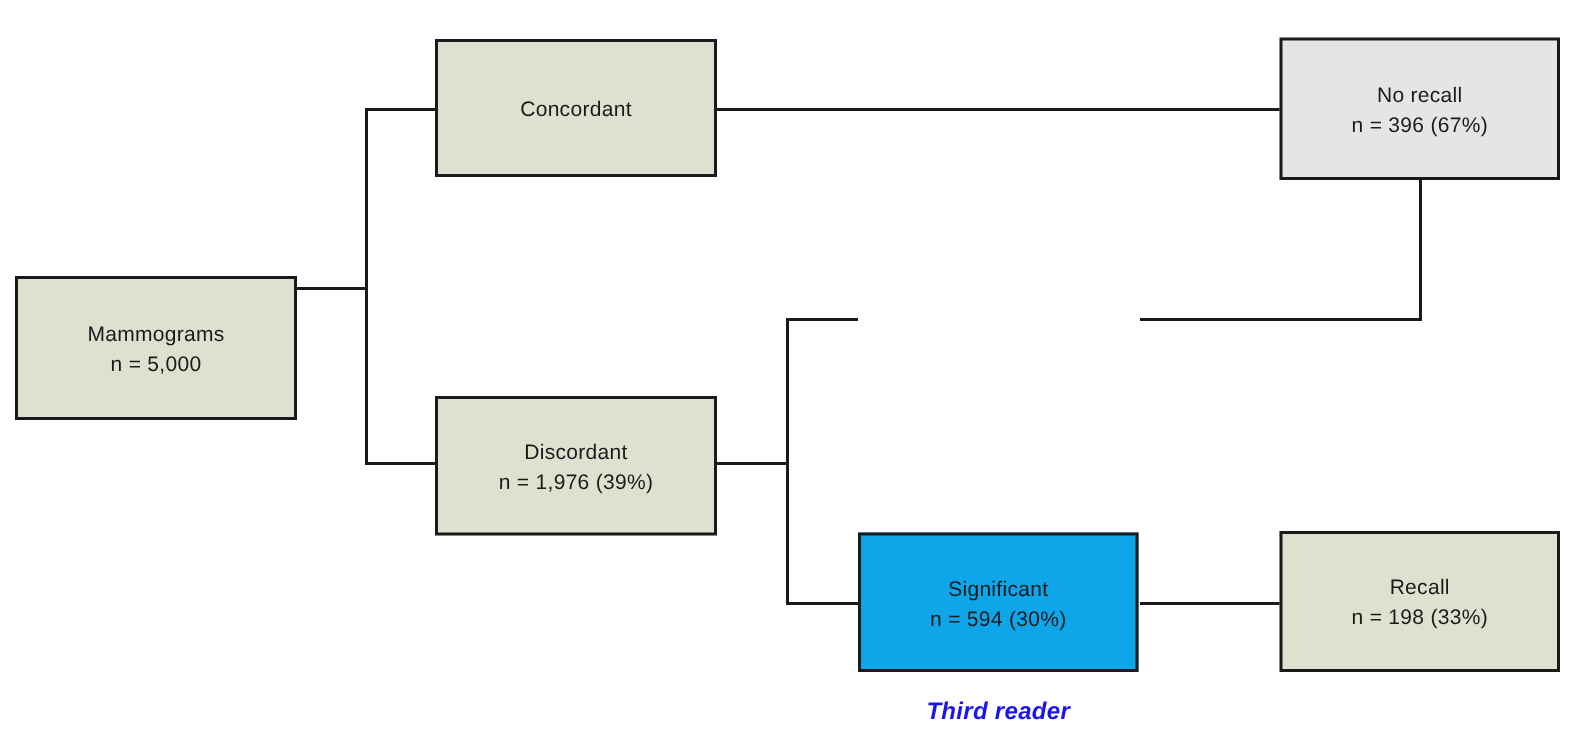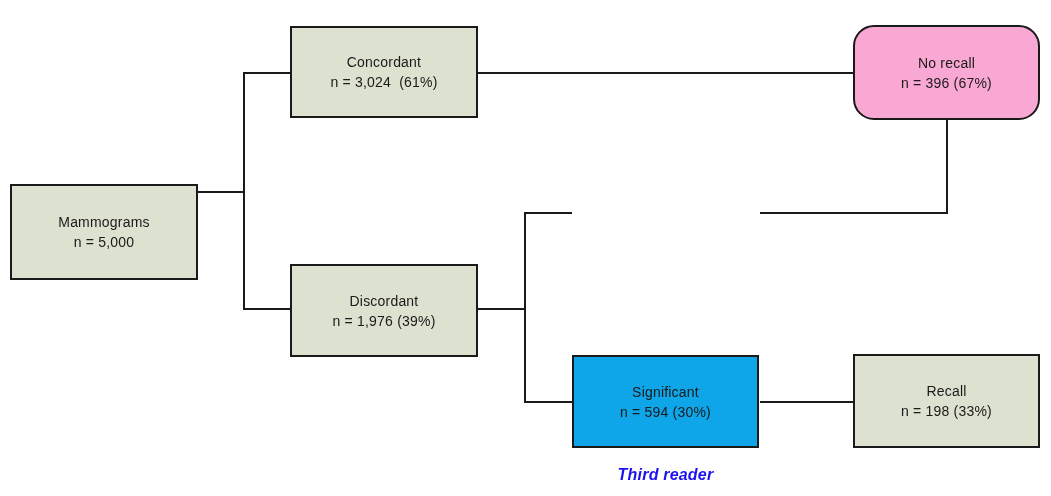--- a/index.html
+++ b/index.html
@@ -74,24 +74,23 @@
     <line x1="760" y1="402" x2="853" y2="402"></line>
   </svg>
 
   <div class="node node-mammograms" style="background-color: rgb(221, 225, 208); border-color: rgb(26, 26, 26);">
     <div>Mammograms</div>
     <div>n = 5,000</div>
   </div>
 
   <div class="node node-concordant" style="background-color: rgb(221, 225, 208); border-color: rgb(26, 26, 26);">
     <div>Concordant</div>
-    <div>n = 3,024  (61%)</div>
   </div>
 
-  <div class="node node-no-recall" style="background-color: #f9a8d4; border-color: rgb(26, 26, 26); border-radius: 21px;">
+  <div class="node node-no-recall" style="background-color: #e5e5e5; border-color: rgb(26, 26, 26);">
     <div>No recall</div>
     <div>n = 396 (67%)</div>
   </div>
 
 
   <div class="node node-discordant" style="background-color: rgb(221, 225, 208); border-color: rgb(26, 26, 26);">
     <div>Discordant</div>
     <div>n = 1,976 (39%)</div>
   </div>
 

